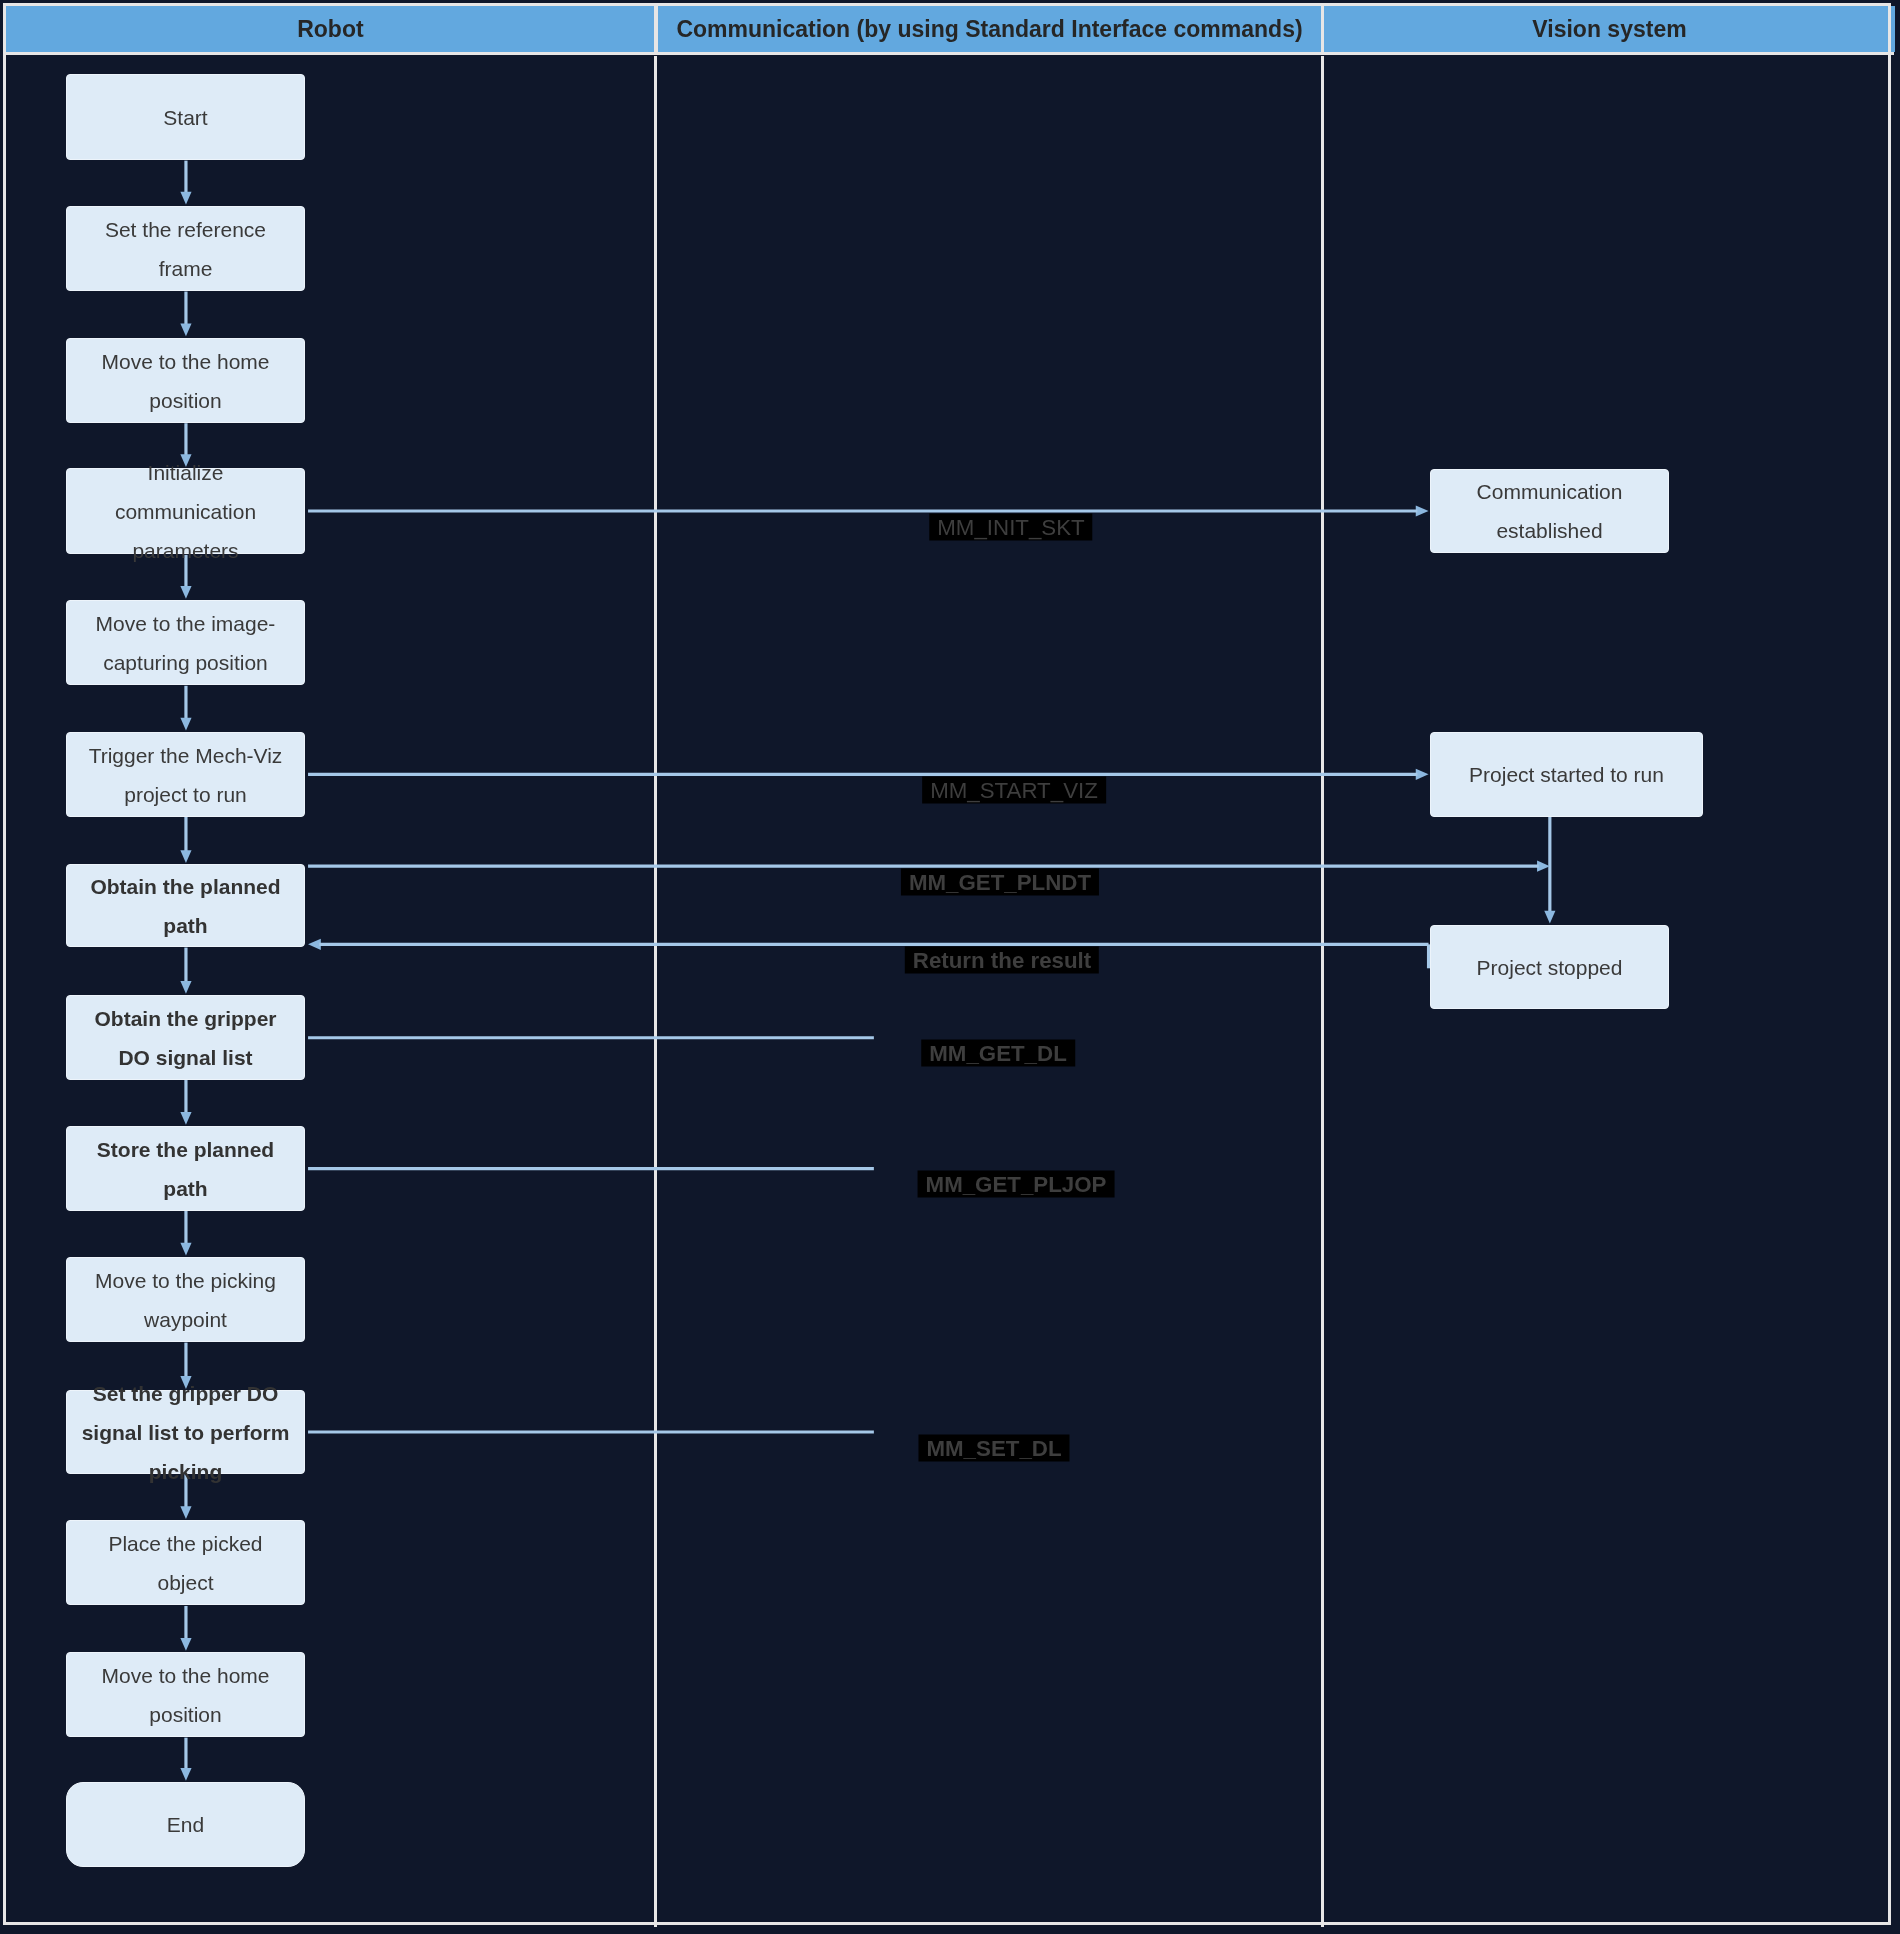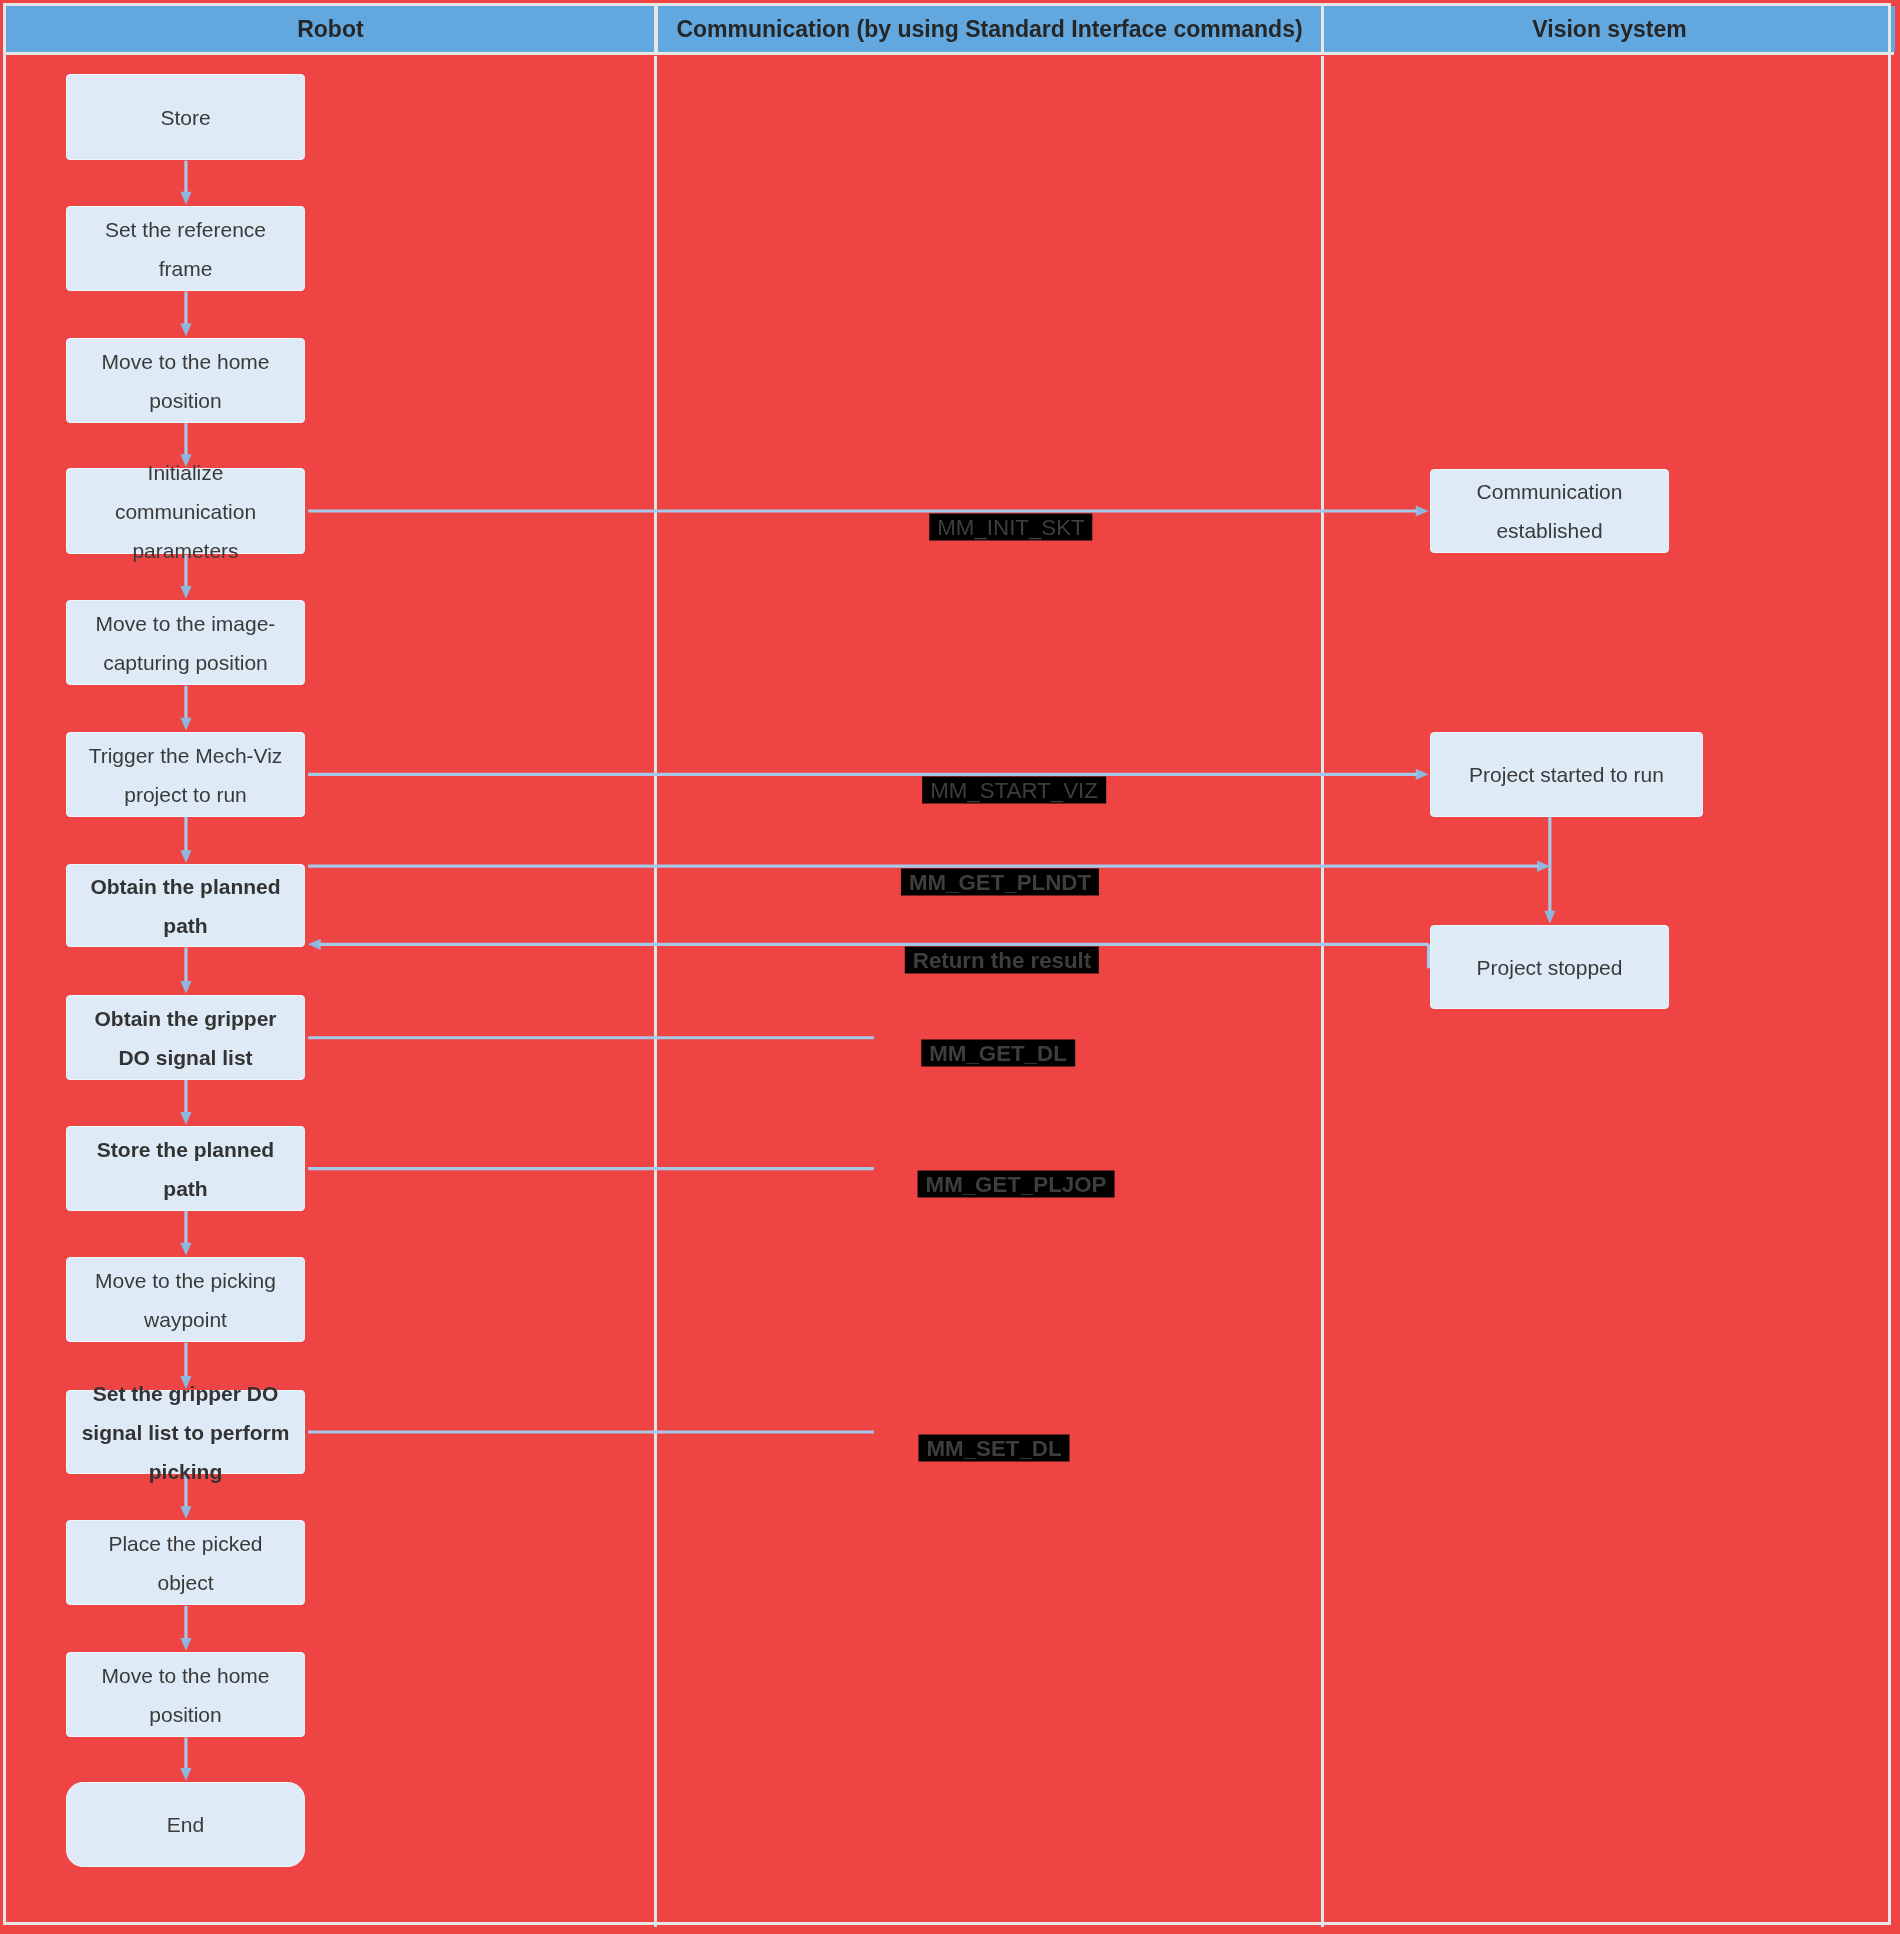--- a/index.html
+++ b/index.html
@@ -1,17 +1,17 @@
 <!DOCTYPE html>
 <html style="--header_blue: #62A8DF; --header_text: #262626; --divider: #E7E6E6; --box_fill: #DEEBF7; --box_border: #EDF4FB; --box_text: #3A3A3A; --label_text: #3E3E3E; --arrow_line: #A5C8E8; --arrow_head: #8CB8E0;font-size:12.8px"><head>
 <meta charset="utf-8">
 <style>
   html,body{margin:0;padding:0;background:#000;}
   body{width:1901px;height:1935px;font-family:"Liberation Sans",sans-serif;}
-  #stage{position:relative;width:1901px;height:1935px;background:#ef4444;overflow:hidden;}
+  #stage{position:relative;width:1901px;height:1935px;background:#0f172a;overflow:hidden;}
   #frame{position:absolute;left:3.2px;top:3.2px;width:1888px;height:1922px;
          border:3.2px solid var(--divider,#E7E6E6);box-sizing:border-box;}
   #header-underlay{position:absolute;left:6.4px;top:6.4px;width:1888px;height:49px;
          background:var(--divider,#E7E6E6);}
   .header-cell{position:absolute;top:6.4px;height:46px;background:var(--header_blue,#62A8DF);
          display:flex;align-items:center;justify-content:center;
          font-size:23px;font-weight:bold;color:var(--header_text,#262626);}
   .vdivider{position:absolute;top:56px;height:1871px;width:3.2px;background:var(--divider,#E7E6E6);}
   #arrow-layer{position:absolute;left:0;top:0;z-index:2;}
   #label-layer{position:absolute;left:0;top:16px;width:100%;height:100%;z-index:3;pointer-events:none;margin-left:48px;}
@@ -88,21 +88,21 @@
   <div id="label-layer">
       <div class="msg-label" style="left: 963px; top: 511px;">MM_INIT_SKT</div>
       <div class="msg-label" style="left: 966px; top: 774px;">MM_START_VIZ</div>
       <div class="msg-label bold" style="left: 952px; top: 866px;">MM_GET_PLNDT</div>
       <div class="msg-label bold" style="left: 954px; top: 944px;">Return the result</div>
       <div class="msg-label bold" style="left: 950px; top: 1037px;">MM_GET_DL</div>
       <div class="msg-label bold" style="left: 968px; top: 1168px;">MM_GET_PLJOP</div>
       <div class="msg-label bold" style="left: 946px; top: 1432px;">MM_SET_DL</div>
     </div>
   <div id="nodes-layer">
-      <div class="node" style="left: 66px; top: 74px; width: 239px; height: 86px;">Store</div>
+      <div class="node" style="left: 66px; top: 74px; width: 239px; height: 86px;">Start</div>
       <div class="node" style="left: 66px; top: 206px; width: 239px; height: 85px;">Set the reference
 frame</div>
       <div class="node" style="left: 66px; top: 338px; width: 239px; height: 85px;">Move to the home
 position</div>
       <div class="node" style="left: 66px; top: 468px; width: 239px; height: 86px;">Initialize
 communication
 parameters</div>
       <div class="node" style="left: 66px; top: 600px; width: 239px; height: 85px;">Move to the image-
 capturing position</div>
       <div class="node" style="left: 66px; top: 732px; width: 239px; height: 85px;">Trigger the Mech-Viz

